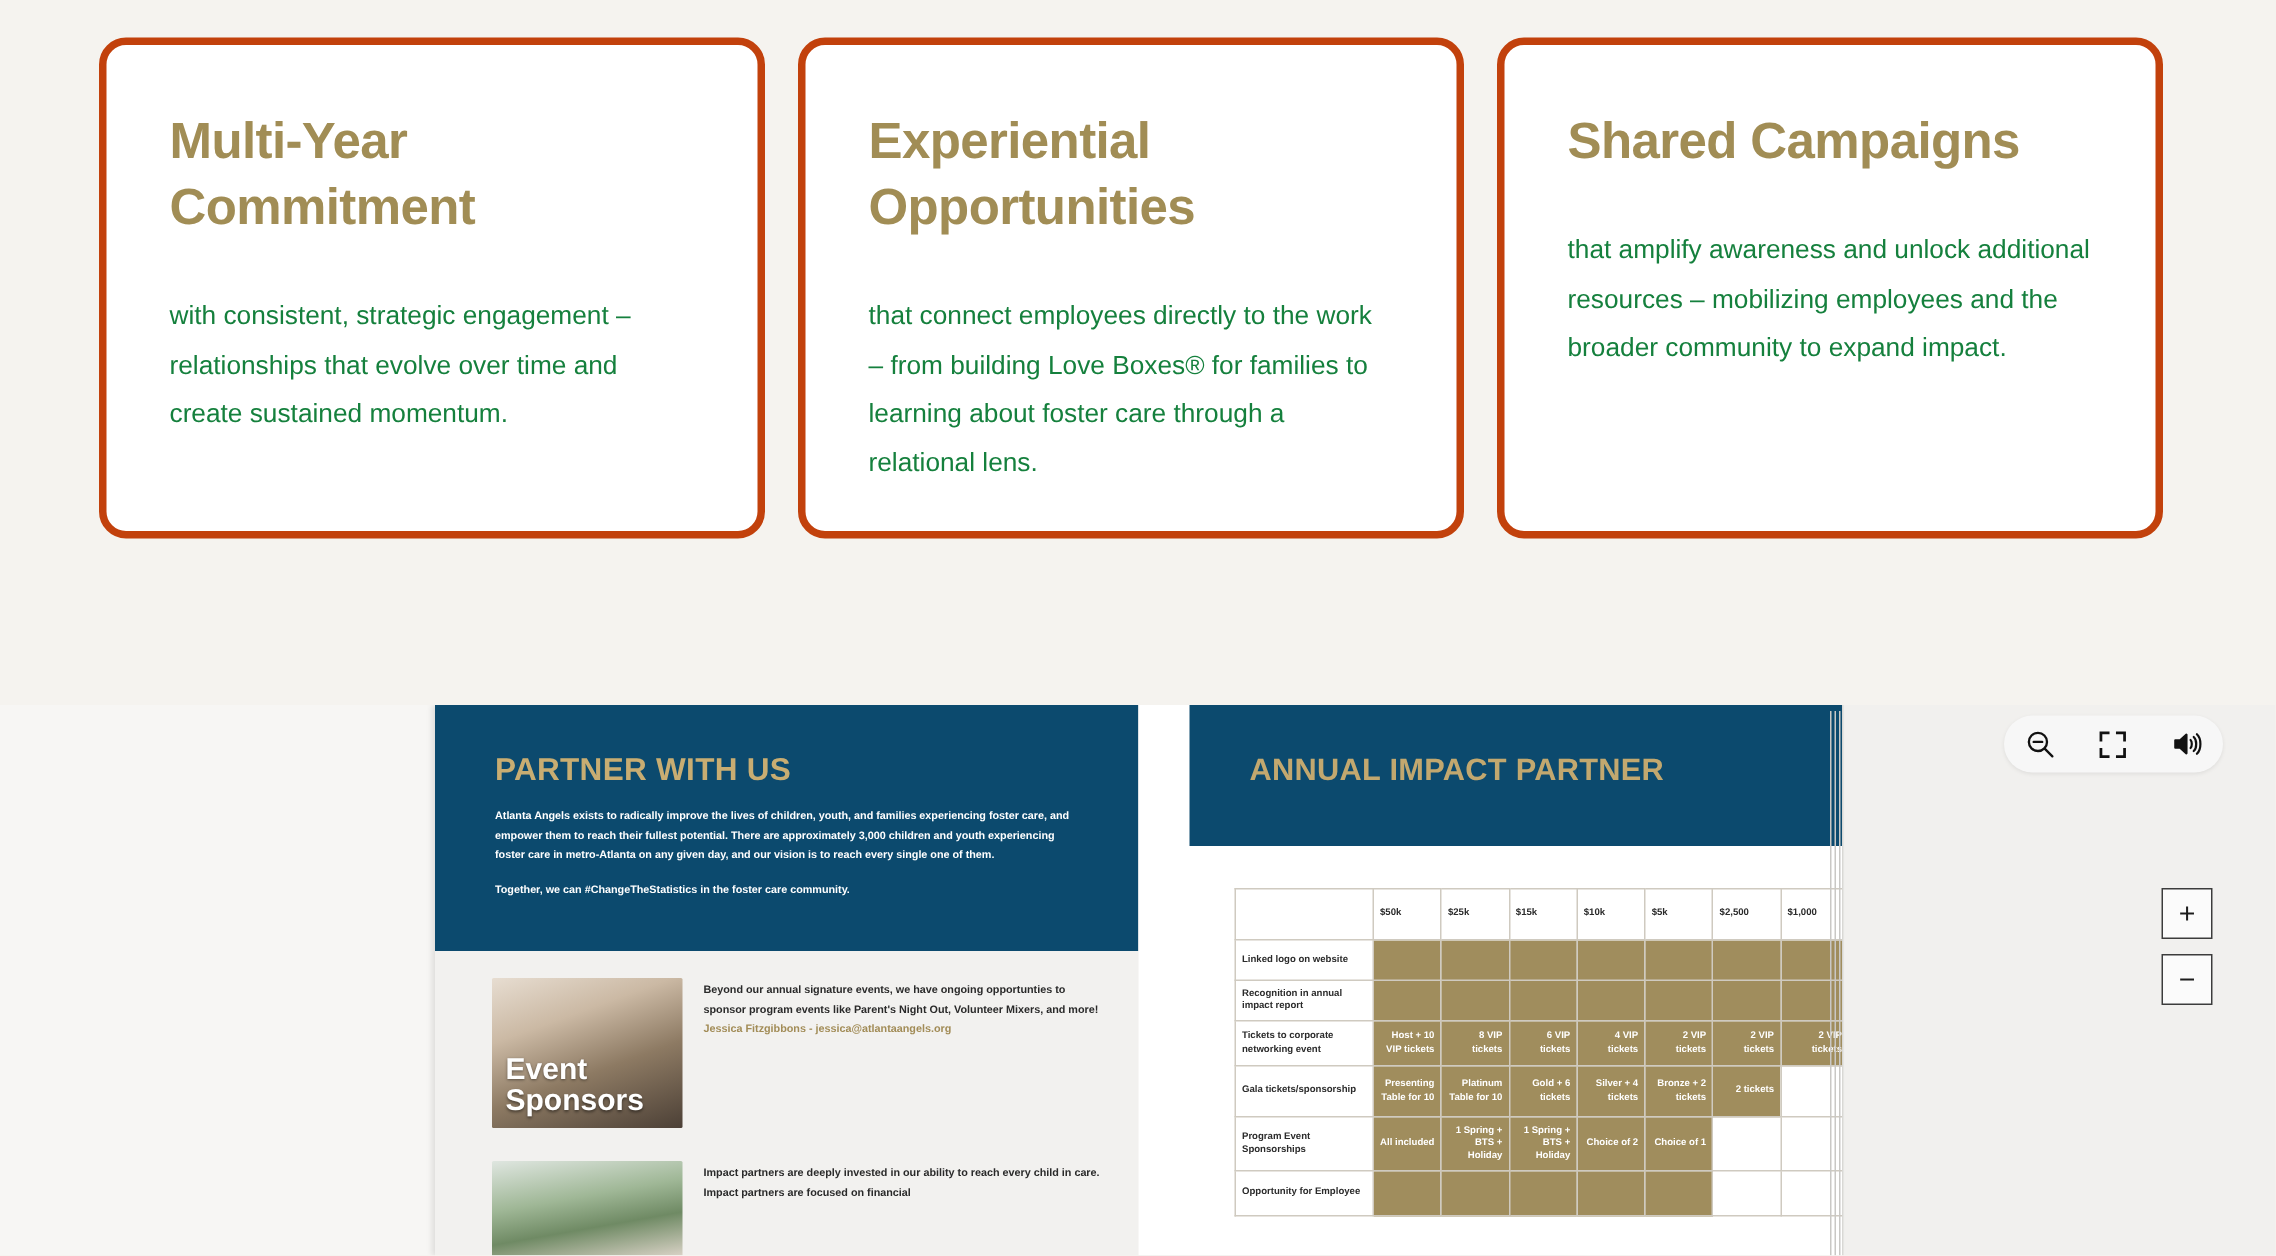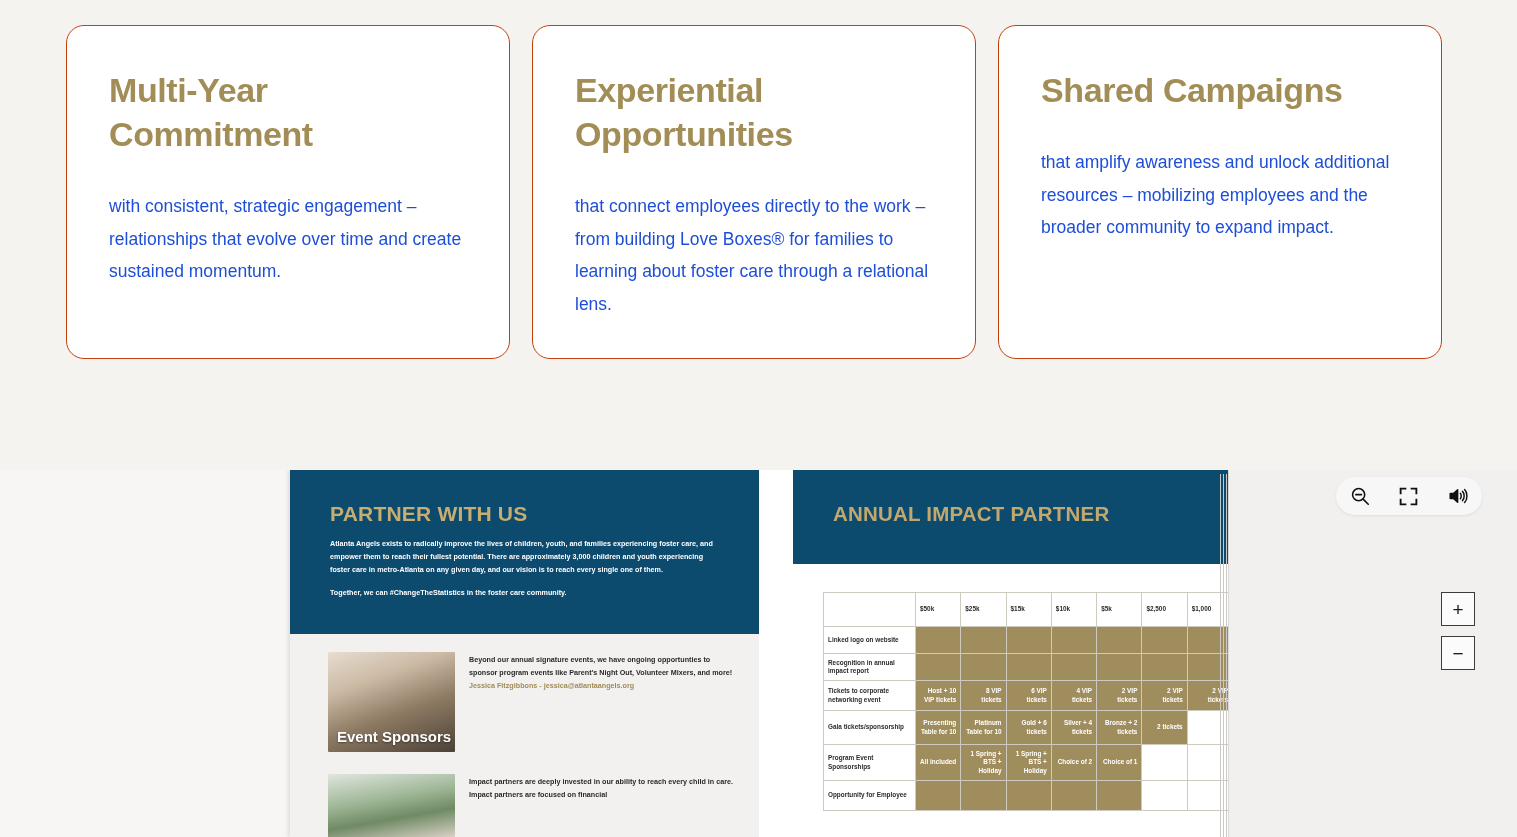--- a/index.html
+++ b/index.html
@@ -18,36 +18,36 @@
     background: #f5f3ef;
   }
   .cards-row {
     position: absolute; left: 66px; top: 25px;
     width: 1376px; height: 334px;
     display: flex; gap: 22px;
   }
   .card {
     width: 446px; height: 334px;
     background: #ffffff;
-    border: 1px solid #c2410c;
+    border: 5px solid #c2410c;
     border-radius: 18px;
     padding: 42px 42px 0 42px;
   }
   .card-title {
     font-size: 34px;
     font-weight: 700;
     line-height: 1.3;
     letter-spacing: -0.4px;
     color: #a18d55;
     margin-bottom: 34px;
   }
   .card-body {
     font-size: 17.5px;
     line-height: 1.85;
-    color: #1d4ed8;
+    color: #15803d;
     font-weight: 400;
   }
 
   
   .viewer {
     position: absolute; left: 0; top: 470px;
     width: 1517px; height: 367px;
     background:
       linear-gradient(116deg, #f7f6f4 0%, #f7f6f4 38%, #eeedeb 39%, #eeedeb 72%, #f3f2f0 73%, #f3f2f0 100%);
     overflow: hidden;
@@ -115,21 +115,21 @@
     overflow: hidden;
     background:
       linear-gradient(160deg, #e7ddd1 0%, #cbb9a4 30%, #8d7a63 60%, #4c4036 100%);
   }
   .photo.people2 {
     background:
       linear-gradient(170deg, #dfe6e0 0%, #9fb796 28%, #6f8a64 46%, #d9d2c6 70%, #b6ada0 100%);
   }
   .photo-label {
     position: absolute; left: 9px; bottom: 8px;
-    color: #fff; font-weight: 800; font-size: 15px;
+    color: #fff; font-weight: 800; font-size: 20px;
     line-height: 1.02; text-shadow: 0 1px 2px rgba(0,0,0,.45);
   }
   .blk-text { padding-top: 2px; }
   .blk-p {
     font-size: 7.2px; line-height: 1.8;
     color: #2a2a2a; font-weight: 700;
     max-width: 268px;
   }
   .blk-p + .blk-p { margin-top: 10px; }
   .contact { font-size: 7.2px; color: #a28c57; font-weight: 700; margin-top: 1px; }

